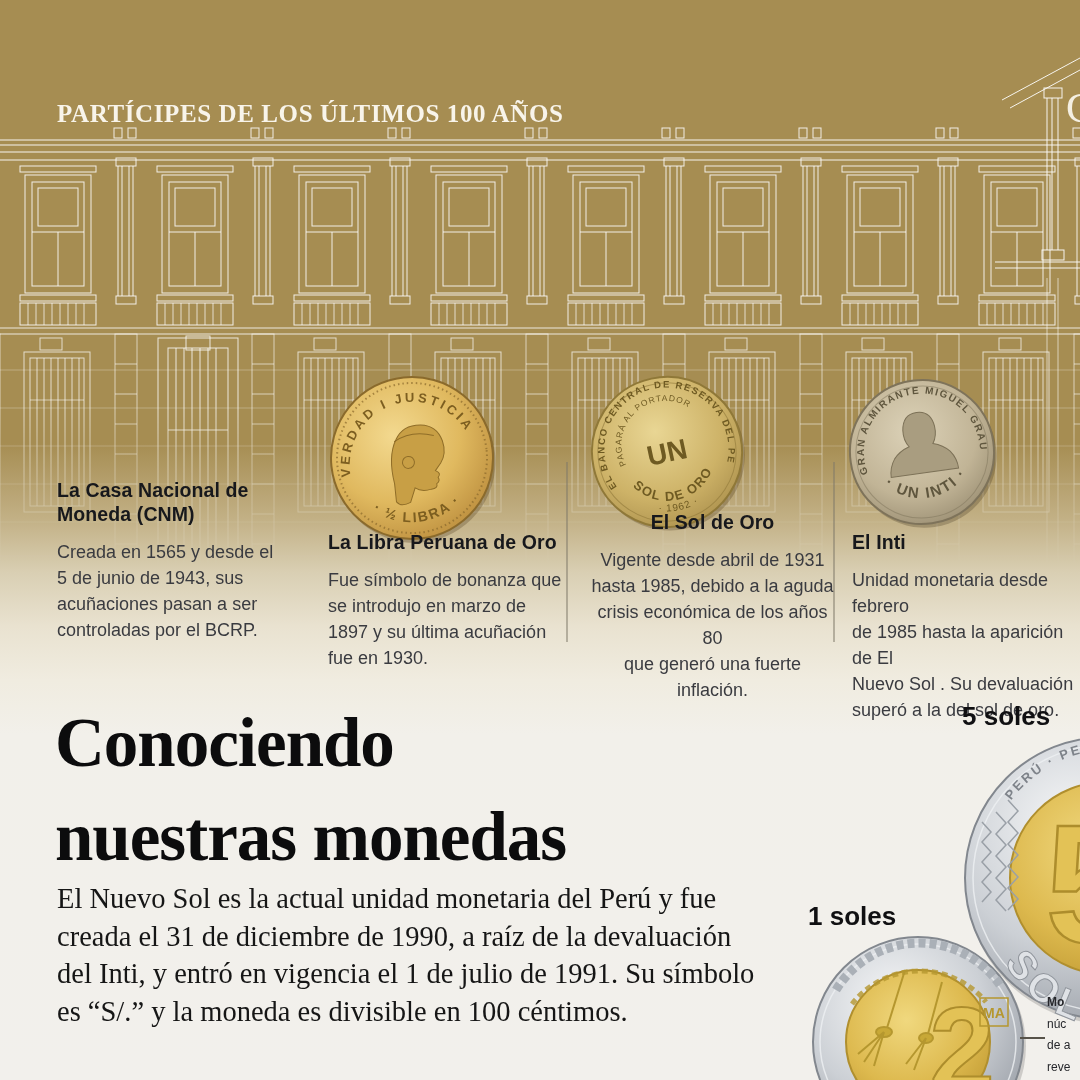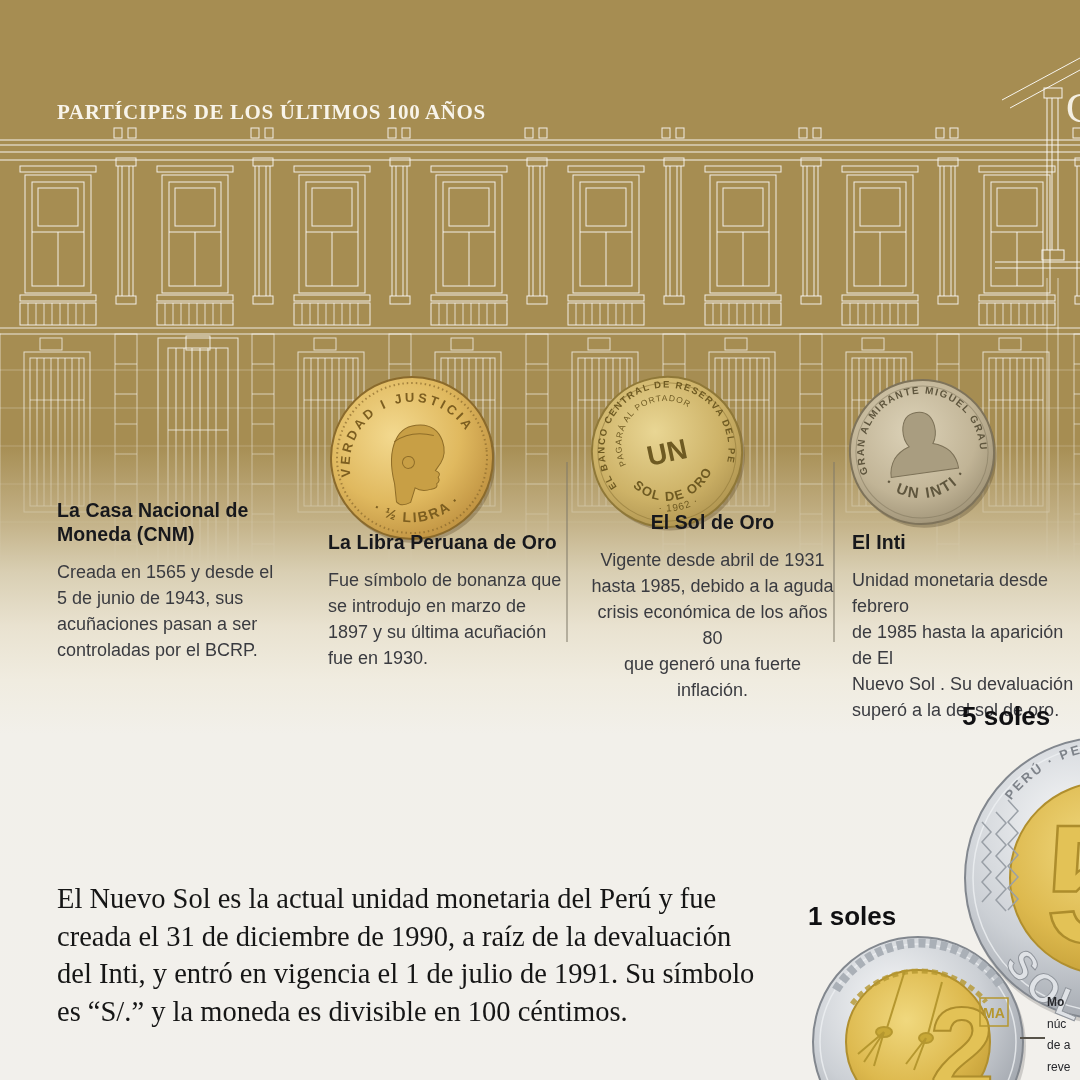--- a/index.html
+++ b/index.html
@@ -13,21 +13,21 @@
     font-family:"Liberation Sans",sans-serif;
   }
   .building{
     position:absolute;left:0;top:0;width:1080px;height:575px;
     -webkit-mask-image:linear-gradient(to bottom,#000 70%,transparent 99%);
     mask-image:linear-gradient(to bottom,#000 70%,transparent 99%);
   }
   .kicker{
     position:absolute;left:57px;top:100px;
     font-family:"Liberation Serif",serif;font-weight:bold;
-    font-size:21px;letter-spacing:.6px;color:#f8f4ea;
+    font-size:25px;letter-spacing:.6px;color:#f8f4ea;
   }
   .partial-letter{
     position:absolute;left:1066px;top:84px;color:#f4efe2;
     font-family:"Liberation Serif",serif;font-size:42px;white-space:nowrap;
   }
   .coins-row,.coins-right{position:absolute;left:0;top:0;width:1080px;height:1080px;pointer-events:none;}
   .col{position:absolute;color:#3a3b40;}
   .col h3{
     margin:0 0 13px 0;font-size:19.5px;line-height:24px;
     color:#17181c;font-weight:bold;letter-spacing:.1px;
@@ -281,21 +281,21 @@
       </g>
       <text font-size="10" letter-spacing="1.5" fill="#5f563e" font-weight="bold">
         <textPath href="#intiTop" startOffset="2%">GRAN ALMIRANTE MIGUEL GRAU</textPath>
       </text>
       <text font-size="15" letter-spacing="2" fill="#5f563e" font-weight="bold" text-anchor="middle">
         <textPath href="#intiBot" startOffset="50%">· UN INTI ·</textPath>
       </text>
     </g>
   </svg>
 
-  <div class="col" style="left:57px;top:498px;width:250px;">
+  <div class="col" style="left:57px;top:478px;width:250px;">
     <h3 style="white-space:pre-line">La Casa Nacional de
 Moneda (CNM)</h3>
     <div class="body">Creada en 1565 y desde el
 5 de junio de 1943, sus
 acuñaciones pasan a ser
 controladas por el BCRP.</div>
   </div>
   <div class="col" style="left:328px;top:530px;width:240px;">
     <h3 style="white-space:pre-line">La Libra Peruana de Oro</h3>
     <div class="body">Fue símbolo de bonanza que
@@ -314,20 +314,22 @@
     <h3 style="white-space:pre-line">El Inti</h3>
     <div class="body">Unidad monetaria desde febrero
 de 1985 hasta la aparición de El
 Nuevo Sol . Su devaluación
 superó a la del sol de oro.</div>
   </div>
 
   <div class="vdiv" style="left:566px;top:462px;height:180px;"></div>
   <div class="vdiv" style="left:833px;top:462px;height:180px;"></div>
 
+  <div class="big-title">Conociendo
+nuestras monedas</div>
   <div class="intro">El Nuevo Sol es la actual unidad monetaria del Perú y fue
 creada el 31 de diciembre de 1990, a raíz de la devaluación
 del Inti, y entró en vigencia el 1 de julio de 1991. Su símbolo
 es “S/.” y la moneda es divisible en 100 céntimos.</div>
 
   <svg class="coins-right" viewBox="0 0 1080 1080">
     <defs>
       <radialGradient id="gSilver" cx="38%" cy="32%" r="78%">
         <stop offset="0%" stop-color="#f6f7f8"></stop>
           <stop offset="55%" stop-color="#ccd0d5"></stop>

